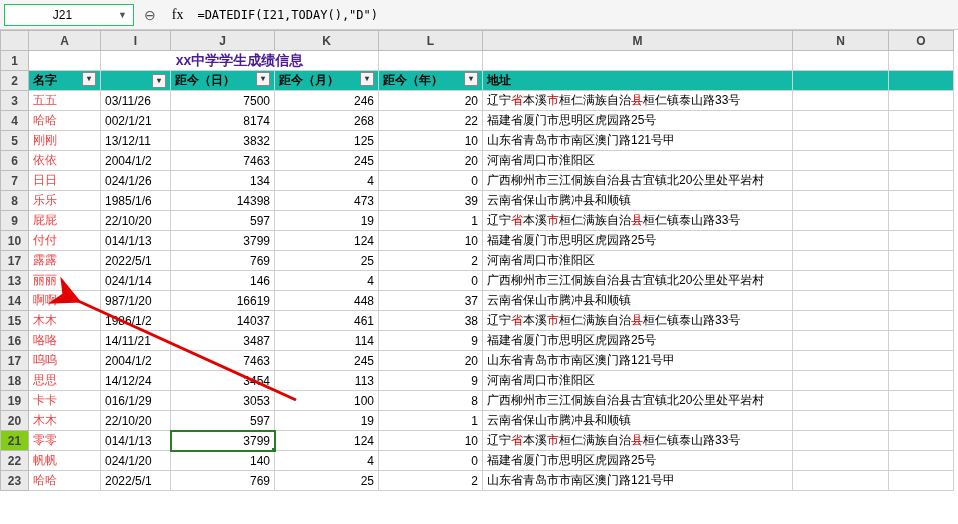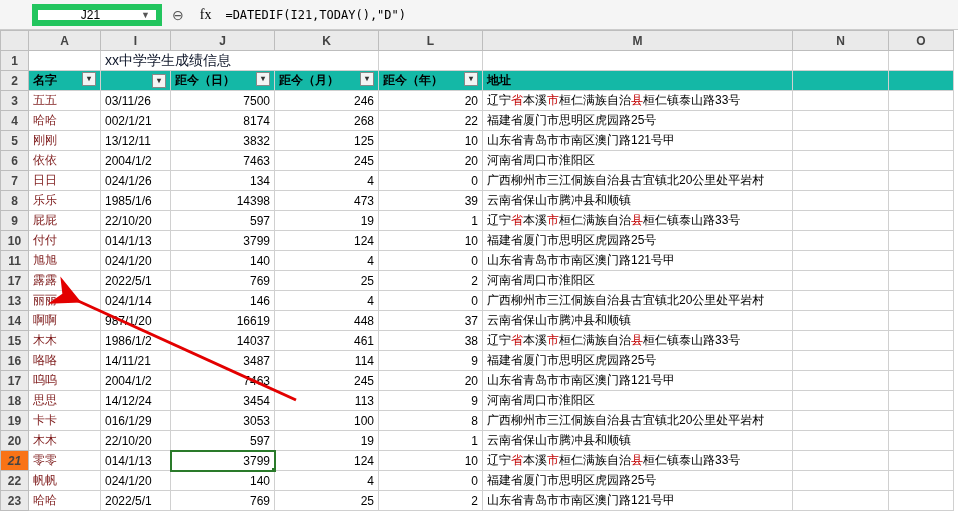--- a/index.html
+++ b/index.html
@@ -1,41 +1,41 @@
 <!DOCTYPE html>
 <html><head>
 <meta charset="utf-8">
 <style>
   * { box-sizing: border-box; margin: 0; padding: 0; }
   body { font-family: "SimSun", Arial, sans-serif; font-size: 12px; background: #fff; overflow: hidden; width: 958px; height: 524px; position: relative; }
   
   .formula-bar { display: flex; align-items: center; height: 30px; border-bottom: 1px solid #ccc; background: #f5f5f5; padding: 2px 4px; gap: 4px; }
-  .cell-ref-box { width: 130px; height: 22px; border: 6px solid #22c55e; background: #fff; display: flex; align-items: center; justify-content: center; padding: 0 6px; gap: 4px; margin-left: 28px; }
+  .cell-ref-box { width: 130px; height: 22px; border: 1px solid #22c55e; background: #fff; display: flex; align-items: center; justify-content: center; padding: 0 6px; gap: 4px; }
   .cell-ref-box .txt { flex: 1; text-align: center; }
   .cell-ref-box .drop { font-size: 9px; color: #555; }
   .zoom-ico { font-size: 14px; color: #555; margin: 0 6px; }
   .fx-label { font-family: "Times New Roman", serif; margin: 0 6px; font-size: 14px; }
   .formula-input { flex: 1; height: 22px; border: none; background: transparent; padding: 0 4px; font-family: monospace; font-size: 12px; }
   
   .sheet-area { position: relative; overflow: hidden; }
   table.sheet { border-collapse: collapse; table-layout: fixed; }
   .colhead, .rowhead, .corner { background: #eaeaea; border: 1px solid #bdbdbd; text-align: center; color: #444; font-size: 12px; height: 20px; }
   .corner { width: 28px; }
   .rowhead { width: 28px; }
   
   td.cell { border: 1px solid #d0d0d0; height: 20px; padding: 0 4px; white-space: nowrap; overflow: hidden; background: #fff; vertical-align: middle; }
   td.cell.num { text-align: right; }
   tr.hdr td.cell { background: #14b8a6; font-weight: bold; }
-  td.name-red { color: #7f1d1d; }
+  td.name-red { color: #ef4444; }
   td.addr span.hl { color: #c00000; }
-  td.title-cell { color: #0f172a; font-weight: normal; font-size: 14px; text-align: left; }
+  td.title-cell { color: #4c1d95; font-weight: bold; font-size: 14px; text-align: center; }
   
   .filter-btn { display: inline-block; float: right; width: 14px; height: 14px; border: 1px solid #888; background: #f4f4f4; font-size: 8px; line-height: 12px; text-align: center; color: #333; margin-left: 2px; }
   
-  tr.selrow .rowhead { background: #f97316; font-style: italic; }
+  tr.selrow .rowhead { background: #84cc16; }
   tr.selrow td.selcell { outline: 2px solid #2a7a2a; outline-offset: -1px; position: relative; }
   tr.selrow td.selcell::after { content:""; position:absolute; right:-3px; bottom:-3px; width:5px; height:5px; background:#2a7a2a; }
   
   .arrow-svg { position: absolute; left: 36px; top: 120px; width: 440px; height: 300px; pointer-events: none; z-index: 50; }
 </style>
 </head>
 <body>
 
 <div class="formula-bar">
   <div class="cell-ref-box">
@@ -165,31 +165,20 @@
           <td class="cell name-red">付付</td>
           <td class="cell">014/1/13</td>
           <td class="cell num">3799</td>
           <td class="cell num">124</td>
           <td class="cell num">10</td>
           <td class="cell addr">福建省厦门市思明区虎园路25号</td>
           <td class="cell"></td>
           <td class="cell"></td>
         </tr>
         <tr>
-          <th class="rowhead">11</th>
-          <td class="cell name-red">旭旭</td>
-          <td class="cell">024/1/20</td>
-          <td class="cell num">140</td>
-          <td class="cell num">4</td>
-          <td class="cell num">0</td>
-          <td class="cell addr">山东省青岛市市南区澳门路121号甲</td>
-          <td class="cell"></td>
-          <td class="cell"></td>
-        </tr>
-        <tr>
           <th class="rowhead">17</th>
           <td class="cell name-red">露露</td>
           <td class="cell">2022/5/1</td>
           <td class="cell num">769</td>
           <td class="cell num">25</td>
           <td class="cell num">2</td>
           <td class="cell addr">河南省周口市淮阳区</td>
           <td class="cell"></td>
           <td class="cell"></td>
         </tr>

